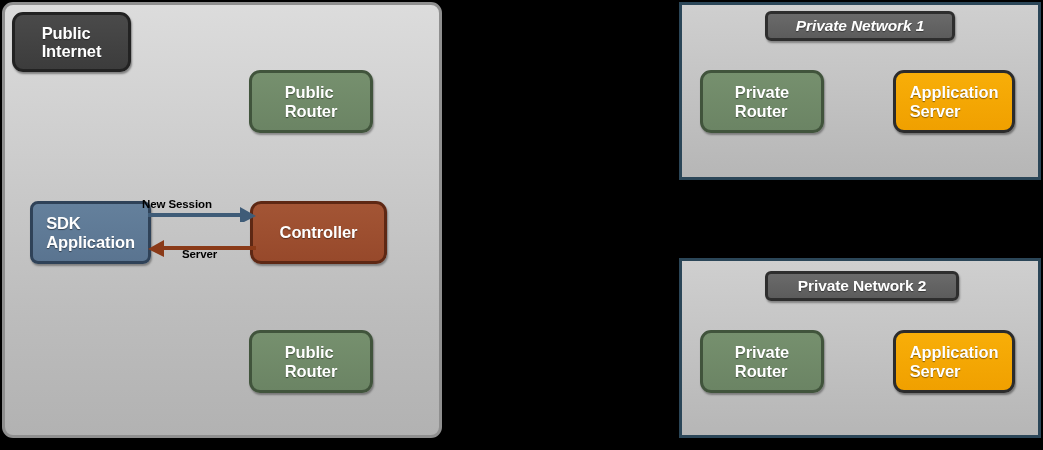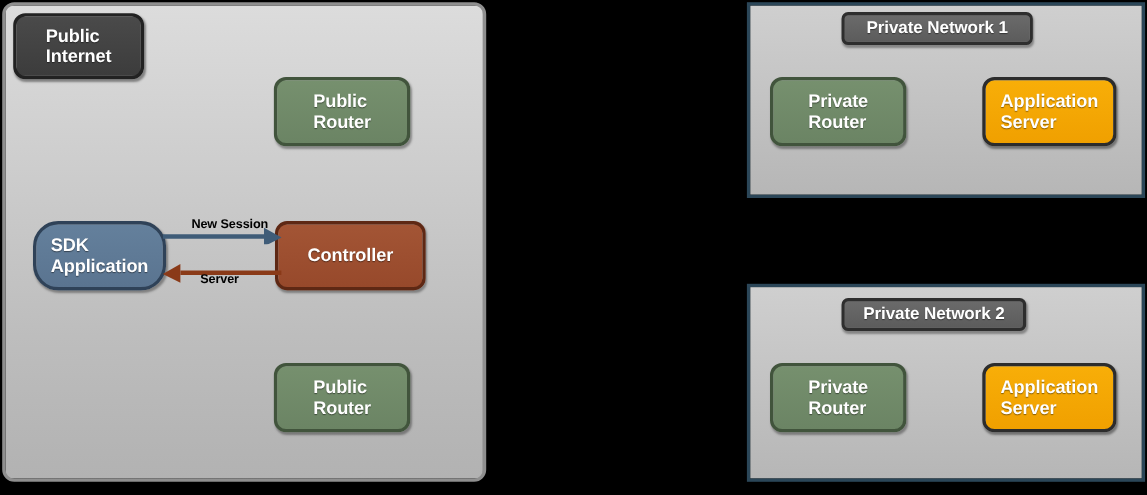--- a/index.html
+++ b/index.html
@@ -70,21 +70,21 @@
   #public-router-bottom{ left: 249px; top: 330px; width: 124px; height: 63px; }
 
   
   #sdk-application {
     left: 30px;
     top: 201px;
     width: 121px;
     height: 63px;
     background: linear-gradient(to bottom, #64809c 0%, #5a7490 100%);
     border: 3px solid #2f4258;
-    border-radius: 23px;
+    border-radius: 8px;
     font-size: 16.5px;
     box-shadow: 1px 2px 2px rgba(0,0,0,0.35);
   }
 
   
   #controller {
     left: 250px;
     top: 201px;
     width: 137px;
     height: 63px;
@@ -101,21 +101,21 @@
   #arrow-session     { left: 148px; top: 240px; width: 108px; height: 22px; }
 
   .flow-label {
     position: absolute;
     font-size: 11.5px;
     font-weight: bold;
     color: #000000;
     white-space: nowrap;
     letter-spacing: -0.1px;
   }
-  #label-new-session { left: 174px; top: 198px; }
+  #label-new-session { left: 142px; top: 198px; }
   #label-session     { left: 182px; top: 248px; }
 
   
   .private-panel {
     position: absolute;
     box-sizing: border-box;
     border: 3px solid #2b4658;
     background: linear-gradient(to bottom, #cfcfcf 0%, #c4c4c4 45%, #b6b6b6 100%);
     box-shadow: 2px 3px 3px rgba(0,0,0,0.5);
   }
@@ -131,22 +131,22 @@
     background: linear-gradient(to bottom, #6a6a6a 0%, #5c5c5c 100%);
     border: 3px solid #2e2e2e;
     border-radius: 6px;
     color: #ffffff;
     font-size: 15.5px;
     font-weight: bold;
     letter-spacing: -0.1px;
     text-shadow: 0 1px 1px rgba(0,0,0,0.45);
     box-shadow: 1px 2px 2px rgba(0,0,0,0.35);
   }
-  #network-title-1 { left: 765px; top: 11px;  width: 174px; height: 30px; }
-  #network-title-2 { left: 765px; top: 271px; width: 168px; height: 30px; }
+  #network-title-1 { left: 765px; top: 11px;  width: 190px; height: 30px; font-style: italic; }
+  #network-title-2 { left: 765px; top: 271px; width: 194px; height: 30px; }
 
   .router-private { }
   #private-router-1   { left: 700px; top: 70px;  width: 124px; height: 63px; }
   #private-router-2   { left: 700px; top: 330px; width: 124px; height: 63px; }
 
   .app-server {
     background: linear-gradient(to bottom, #f8ae08 0%, #f0a000 100%);
     border: 3px solid #2c2c2c;
     border-radius: 11px;
     font-size: 16.5px;

